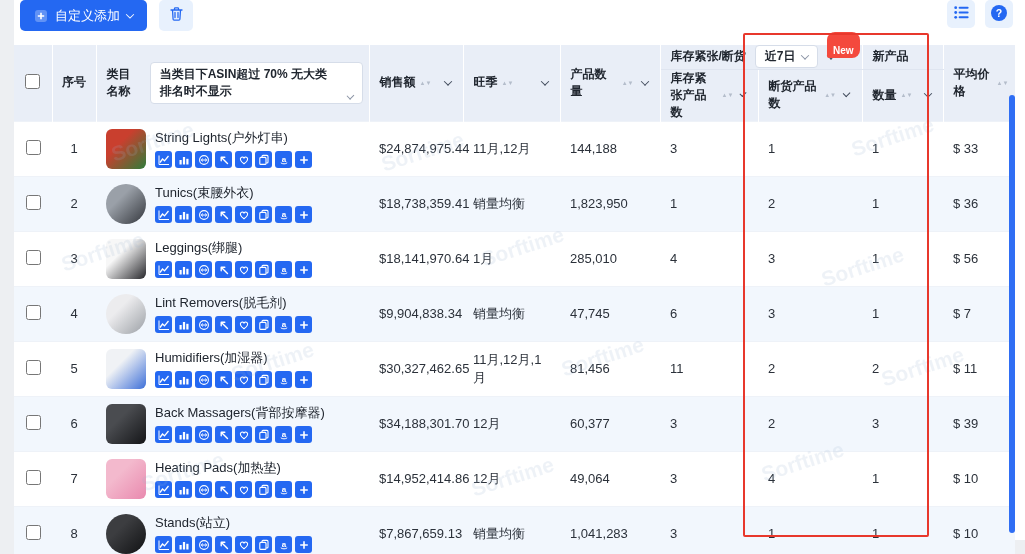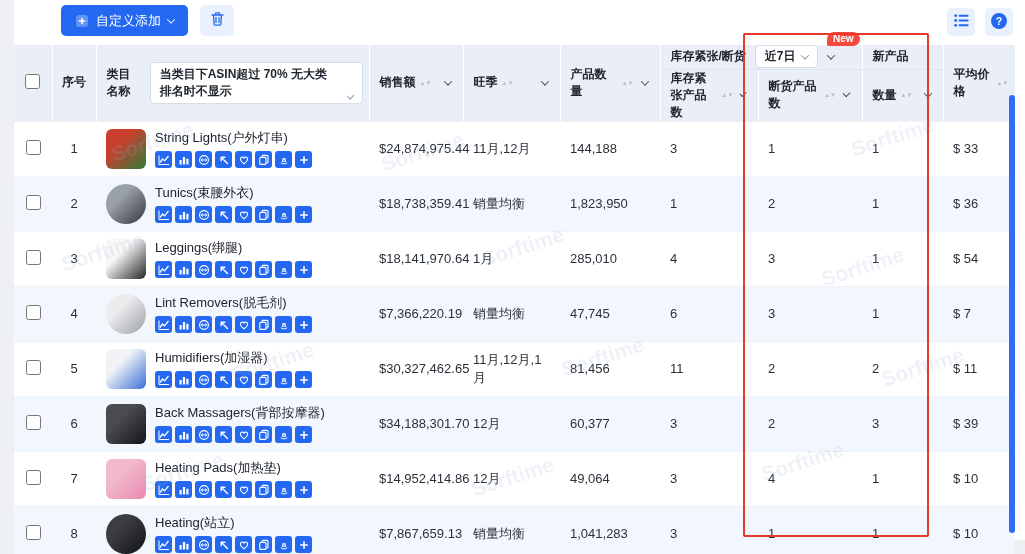--- a/index.html
+++ b/index.html
@@ -1,21 +1,21 @@
 <!DOCTYPE html>
 <html><head>
 <meta charset="utf-8">
 <style>
   * { margin:0; padding:0; box-sizing:border-box; }
   body { font-family:"Liberation Sans","DejaVu Sans",sans-serif; }
   #page { position:relative; width:1025px; height:554px; background:#edeff2; overflow:hidden; }
   #content { position:absolute; left:14px; top:0; width:1011px; height:540px; background:#ffffff; }
 
   
-  .toolbar { height:36px; display:flex; align-items:flex-end; padding:0 12px 0 6px;margin-left:41px; }
+  .toolbar { height:36px; display:flex; align-items:flex-start; padding:0 12px 0 6px; }
   .btn-primary { display:inline-flex; align-items:center; gap:7px; background:#2468f2; color:#fff;
     border:none; border-radius:5px; height:31px; padding:0 14px; font-size:13px; cursor:pointer; }
   .btn-primary .plus-box { display:inline-flex; }
   .btn-light { display:inline-flex; align-items:center; justify-content:center; width:34px; height:31px;
     background:#e8f1fd; border:none; border-radius:5px; margin-left:12px; cursor:pointer; }
   .toolbar-right { margin-left:auto; display:flex; gap:10px; }
   .icon-sq { display:inline-flex; align-items:center; justify-content:center; width:28px; height:28px;
     background:#e8f1fd; border:none; border-radius:5px; cursor:pointer; }
   .cv { width:6px; height:6px; border-right:1.6px solid currentColor; border-bottom:1.6px solid currentColor;
     transform:rotate(45deg) translate(-1px,-1px); display:inline-block; }
@@ -33,21 +33,21 @@
   .sort { display:inline-flex; flex-direction:column; line-height:4px; font-size:6px; color:#b4bdcb; cursor:pointer; }
   .hchev { color:#414b5c; margin-left:auto; margin-right:6px; cursor:pointer; }
   .pill { display:inline-flex; align-items:flex-end; gap:18px; background:#fff; border:1px solid #d6dde9;
     border-radius:4px; padding:3px 9px; font-size:12px; font-weight:bold; color:#20262f; cursor:pointer; }
   .pill .cv { color:#8b94a5; }
   .range-wrap { display:flex; align-items:center; gap:10px; position:relative; margin-left:auto; padding-right:16px; }
   .range-btn { display:inline-flex; align-items:center; gap:6px; background:#fff; border:1px solid #d6dde9;
     border-radius:4px; padding:2px 9px; font-size:12px; font-weight:bold; color:#20262f; cursor:pointer;text-align:right; }
   .range-btn .cv { color:#8b94a5; }
   .new-badge { position:absolute; top:-13px; right:-4px; background:#f4493d; color:#fff; font-size:10px;
-    font-weight:bold; border-radius:8px 8px 8px 2px; padding:1px 6px 2px; }
+    font-weight:bold; border-radius:8px 8px 8px 2px; padding:13px 6px 2px; }
   .gflex { display:flex; align-items:center; }
   .al-c { text-align:center !important; padding:0 !important; }
 
   tbody td { height:55px; font-size:13px; color:#2b313a; padding:0 6px 0 10px; vertical-align:middle;
     border-top:1px solid #eef2f8; }
   tbody tr:nth-child(even) td { background:#f2f7fd; }
   .namecell { display:flex; align-items:center; gap:9px; }
   .pimg { width:40px; height:40px; border-radius:6px; flex:0 0 40px; cursor:pointer; }
   .nstack { display:flex; flex-direction:column; gap:4px; }
   .pname { font-size:13px; color:#20262f; }
@@ -415,21 +415,21 @@
                     </div>
             </div>
           </div>
         </td>
         <td><span>$18,141,970.64</span></td>
         <td><span>1月</span></td>
         <td><span>285,010</span></td>
         <td><span>4</span></td>
         <td><span>3</span></td>
         <td><span>1</span></td>
-        <td><span>$ 54</span></td>
+        <td><span>$ 56</span></td>
       </tr>
 
       <tr>
         <td class="al-c"><input type="checkbox" style=""></td>
         <td class="al-c"><span>4</span></td>
         <td>
           <div class="namecell">
             <div class="pimg" style="background: linear-gradient(135deg, rgb(236, 236, 238) 35%, rgb(155, 159, 165)); border-radius: 50%;"></div>
             <div class="nstack">
               <span class="pname">Lint Removers(脱毛剂)</span>
@@ -477,21 +477,21 @@
                       </span>
                       <span class="abtn">
                         <svg width="12" height="12" viewBox="0 0 12 12">
                           <path d="M6 2.2 V9.8 M2.2 6 H9.8" stroke="#fff" stroke-width="1.6"></path>
                         </svg>
                       </span>
                     </div>
             </div>
           </div>
         </td>
-        <td><span>$7,366,220.19</span></td>
+        <td><span>$9,904,838.34</span></td>
         <td><span>销量均衡</span></td>
         <td><span>47,745</span></td>
         <td><span>6</span></td>
         <td><span>3</span></td>
         <td><span>1</span></td>
         <td><span>$ 7</span></td>
       </tr>
 
       <tr>
         <td class="al-c"><input type="checkbox" style=""></td>
@@ -697,21 +697,21 @@
         <td><span>$ 10</span></td>
       </tr>
 
       <tr>
         <td class="al-c"><input type="checkbox" style=""></td>
         <td class="al-c"><span>8</span></td>
         <td>
           <div class="namecell">
             <div class="pimg" style="background: linear-gradient(135deg, rgb(60, 61, 64) 35%, rgb(16, 17, 19)); border-radius: 50%;"></div>
             <div class="nstack">
-              <span class="pname">Heating(站立)</span>
+              <span class="pname">Stands(站立)</span>
               <div class="acts">
                       <span class="abtn">
                         <svg width="12" height="12" viewBox="0 0 12 12">
                           <path d="M1 10.5 h10 M1 10.5 V1.5" stroke="#fff" stroke-width="1"></path>
                           <path d="M2 8.5 L4.5 5 L6.5 6.8 L10.5 2" fill="none" stroke="#fff" stroke-width="1.3"></path>
                         </svg>
                       </span>
                       <span class="abtn">
                         <svg width="12" height="12" viewBox="0 0 12 12">
                           <rect x="1.5" y="6" width="2.2" height="4.5" fill="#fff"></rect>

